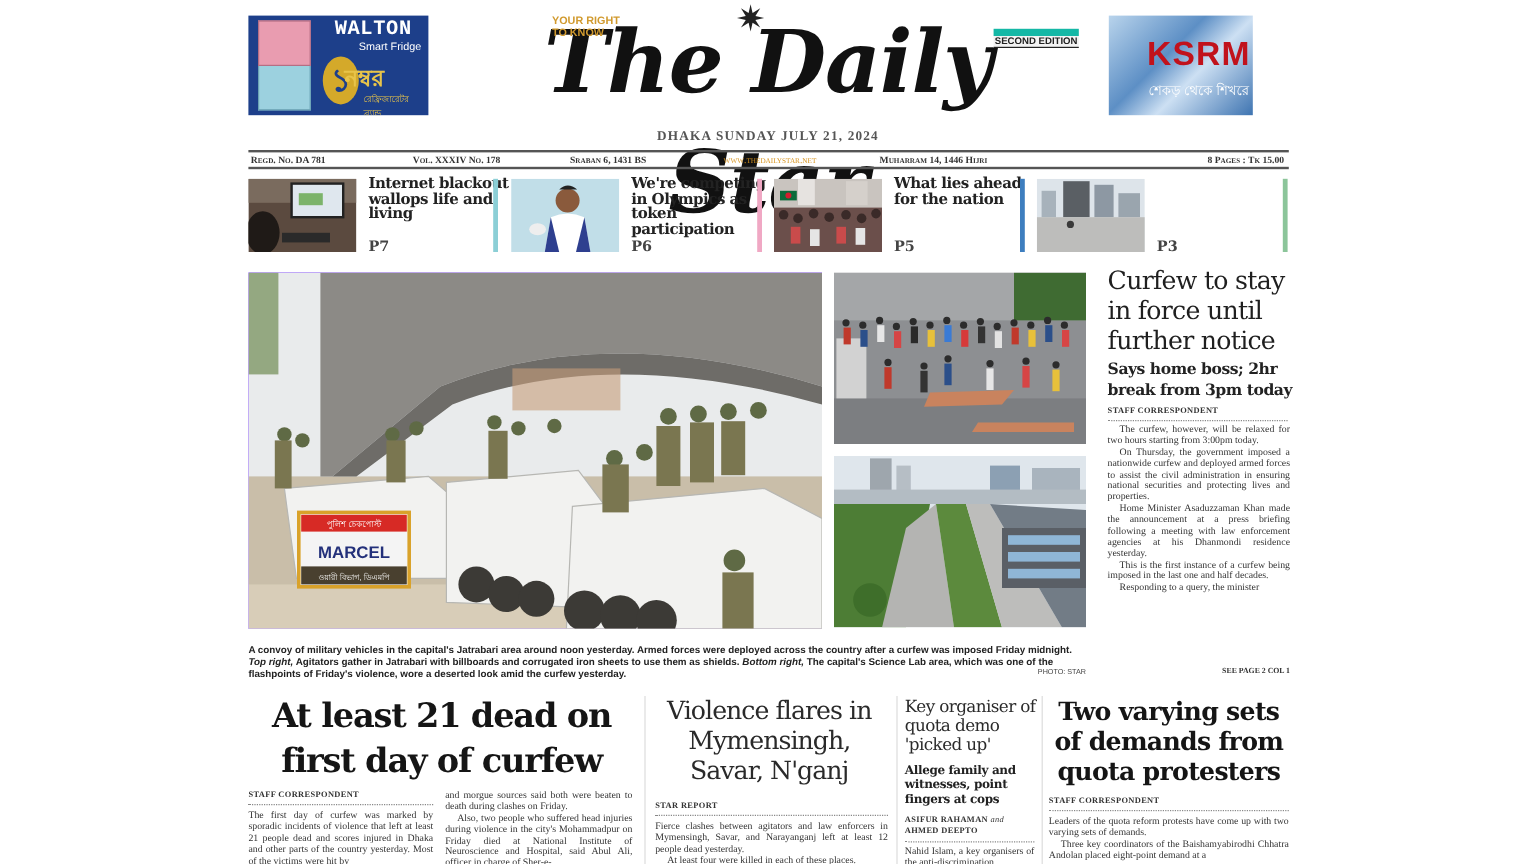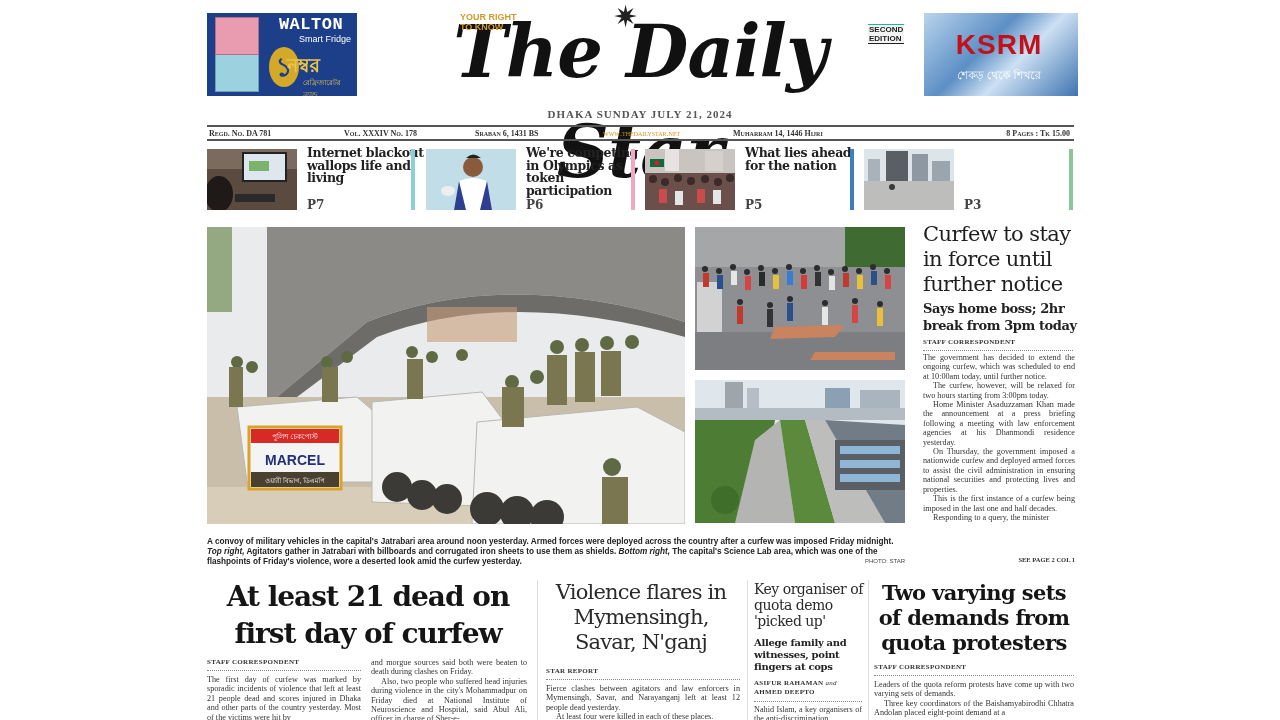--- a/index.html
+++ b/index.html
@@ -11,29 +11,29 @@
   .ad-walton{left:207px;top:13px;width:150px;height:83px;background:#1d3f8a;overflow:hidden;}
   .fridge{position:absolute;left:8px;top:4px;width:44px;height:75px;}
   .fridge .top{height:38px;background:#e99cb0;border:1px solid #b56e84;}
   .fridge .bot{height:37px;background:#9cd1df;border:1px solid #6aa2b3;border-top:none;}
   .walton-title{position:absolute;left:60px;top:2px;width:88px;text-align:center;font-family:Liberation Mono, monospace;font-weight:bold;font-size:17px;color:#fff;letter-spacing:0.5px;}
   .walton-sub{position:absolute;left:60px;top:21px;width:88px;text-align:right;padding-right:4px;font-family:"Liberation Sans",sans-serif;font-size:9px;color:#fff;}
   .walton-num{position:absolute;left:62px;top:34px;width:30px;height:40px;border-radius:50%;background:#d4a92a;color:#1d3f8a;font-weight:bold;font-size:26px;text-align:center;line-height:40px;font-family:"Liberation Sans",sans-serif;}
   .walton-bn{position:absolute;left:80px;top:38px;font-size:19px;font-weight:bold;color:#e8c44a;font-family:"Liberation Sans",sans-serif;}
   .walton-bn2{position:absolute;left:96px;top:64px;font-size:7px;color:#e8c44a;font-family:"Liberation Sans",sans-serif;}
 
-  .ad-ksrm{left:924px;top:13px;width:154px;height:83px;background:linear-gradient(135deg,#b9d4ec 0%,#5d8fc5 40%,#cde0f3 60%,#3e74b1 100%);}
+  .ad-ksrm{left:924px;top:13px;width:120px;height:83px;background:linear-gradient(135deg,#b9d4ec 0%,#5d8fc5 40%,#cde0f3 60%,#3e74b1 100%);}
   .ksrm-title{position:absolute;left:0;top:16px;width:150px;text-align:center;font-family:"Liberation Sans",sans-serif;font-weight:bold;font-size:28px;color:#c1121c;letter-spacing:1px;}
   .ksrm-sub{position:absolute;left:0;top:54px;width:150px;text-align:center;font-family:"Liberation Sans",sans-serif;font-size:11px;color:#fff;}
 
   
   .masthead{left:380px;top:2px;width:520px;height:104px;}
   .mast-title{position:absolute;left:0;top:0;width:520px;text-align:center;font-family:"DejaVu Serif",serif;font-weight:bold;font-size:72px;line-height:100px;color:#111;letter-spacing:-1px;font-style:italic;}
   .tagline{position:absolute;left:80px;top:10px;font-family:Liberation Sans, sans-serif;font-weight:bold;font-size:9px;line-height:10px;color:#d19a2e;}
-  .edition{position:absolute;left:448px;top:22px;font-family:"Liberation Sans",sans-serif;font-weight:bold;font-size:8px;color:#222;border-bottom:1px solid #222;border-top:1px solid #14b8a6;background:#f2f2f2;padding:0 1px;margin-left:40px;}
+  .edition{position:absolute;left:448px;top:22px;font-family:"Liberation Sans",sans-serif;font-weight:bold;font-size:8px;color:#222;border-bottom:1px solid #222;border-top:6px solid #14b8a6;background:#f2f2f2;padding:0 1px;}
   .star-icon{position:absolute;left:233px;top:0;font-size:30px;color:#222;line-height:30px;}
   .dateline{left:380px;top:108px;width:520px;text-align:center;font-family:"Liberation Serif",serif;font-weight:bold;font-size:11px;color:#555;letter-spacing:1px;}
 
   
   .infobar{left:207px;top:125px;width:867px;height:16px;border-top:2px solid #555;border-bottom:2px solid #555;display:flex;align-items:center;font-family:"Liberation Serif",serif;font-weight:bold;font-size:8px;color:#333;font-variant:small-caps;}
   .infobar span{position:absolute;top:2px;}
   .infobar .url{color:#d7931c;font-weight:normal;}
 
   
   .teaser{top:149px;height:62px;}
@@ -319,24 +319,23 @@
 
 <div class="abs caption">
   <span>A convoy of military vehicles in the capital's Jatrabari area around noon yesterday. Armed forces were deployed across the country after a curfew was imposed Friday midnight. </span><i>Top right,</i><span> Agitators gather in Jatrabari with billboards and corrugated iron sheets to use them as shields. </span><i>Bottom right,</i><span> The capital's Science Lab area, which was one of the flashpoints of Friday's violence, wore a deserted look amid the curfew yesterday.</span>
 </div>
 <div class="abs photo-credit">PHOTO: STAR</div>
 
 <div class="abs r-head">Curfew to stay in force until further notice</div>
 <div class="abs r-sub">Says home boss; 2hr break from 3pm today</div>
 <div class="abs byline dotted" style="left:923px;top:338px;width:150px;padding-bottom:4px">STAFF CORRESPONDENT</div>
 <div class="abs body-txt" style="left:923px;top:353px;width:152px">
-  <p class="first">The government has decided to extend the ongoing curfew, which was scheduled to end at 10:00am today, until further notice.</p>
   <p>The curfew, however, will be relaxed for two hours starting from 3:00pm today.</p>
+  <p>On Thursday, the government imposed a nationwide curfew and deployed armed forces to assist the civil administration in ensuring national securities and protecting lives and properties.</p>
   <p>Home Minister Asaduzzaman Khan made the announcement at a press briefing following a meeting with law enforcement agencies at his Dhanmondi residence yesterday.</p>
-  <p>On Thursday, the government imposed a nationwide curfew and deployed armed forces to assist the civil administration in ensuring national securities and protecting lives and properties.</p>
   <p>This is the first instance of a curfew being imposed in the last one and half decades.</p>
   <p>Responding to a query, the minister</p>
 </div>
 <div class="abs seepage">SEE PAGE 2 COL 1</div>
 
 <div class="abs h-big" style="left:203px;top:578px;width:330px;font-size:28px;line-height:37px">At least 21 dead on first day of curfew</div>
 <div class="abs byline dotted" style="left:207px;top:658px;width:154px;padding-bottom:4px">STAFF CORRESPONDENT</div>
 <div class="abs body-txt" style="left:207px;top:675px;width:154px">The first day of curfew was marked by sporadic incidents of violence that left at least 21 people dead and scores injured in Dhaka and other parts of the country yesterday. Most of the victims were hit by</div>
 <div class="abs body-txt" style="left:371px;top:658px;width:156px">
   <p class="first">and morgue sources said both were beaten to death during clashes on Friday.</p>

